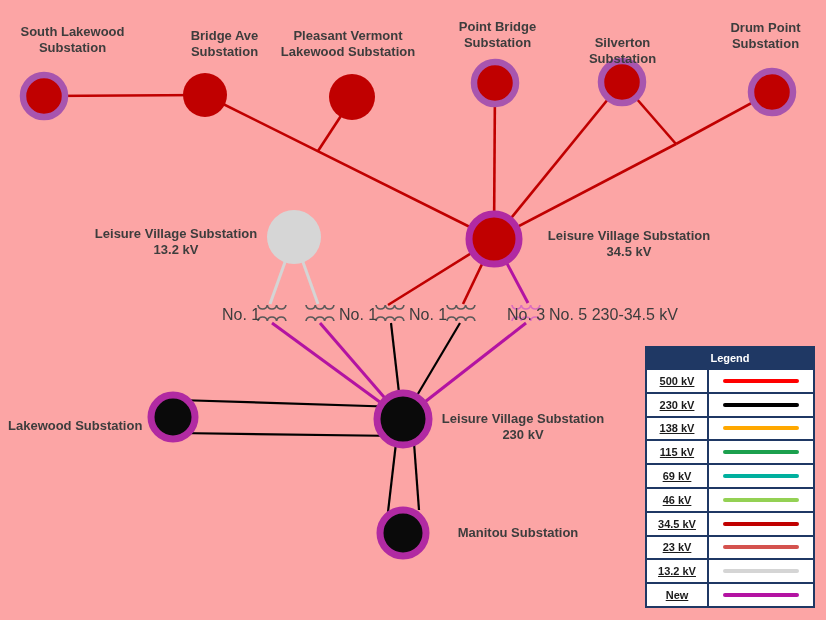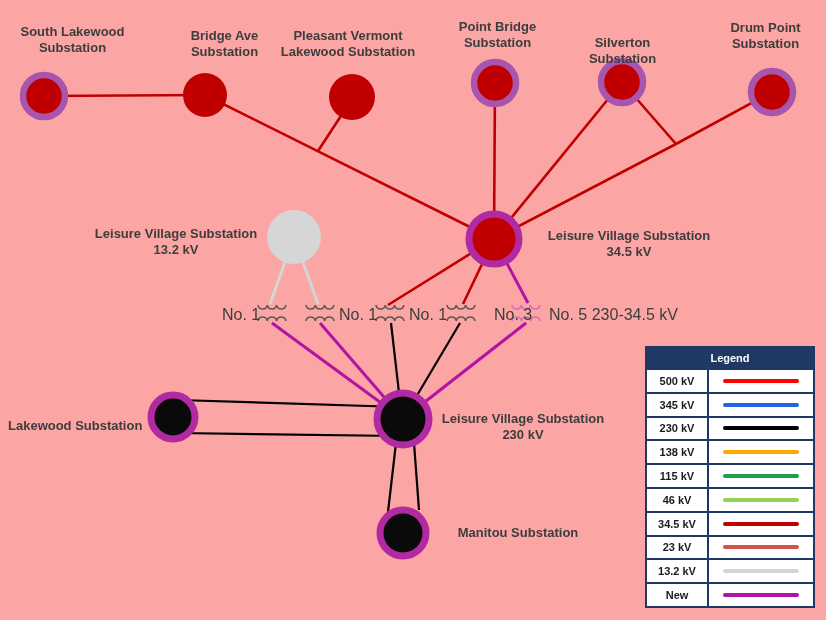--- a/index.html
+++ b/index.html
@@ -36,21 +36,21 @@
     position:absolute;left:645px;top:346px;width:170px;
     border:2px solid var(--legend_border);background:#ffffff;box-sizing:border-box;
   }
   #legend-header{
     background:var(--legend_header_bg);color:#ffffff;font-size:11px;font-weight:700;
     text-align:center;line-height:20px;height:20px;
   }
   .lrow{display:flex;height:21.8px;border-top:2px solid var(--legend_border);}
   .lcell-label{
     width:62px;border-right:2px solid var(--legend_border);box-sizing:border-box;
-    font-size:11px;font-weight:600;color:#1a1a1a;display:flex;align-items:center;justify-content:center;
+    font-size:11px;font-weight:600;color:#1a1a1a;display:flex;align-items:center;justify-content:center;text-decoration:underline;
   }
   .lcell-line{flex:1;display:flex;align-items:center;justify-content:center;}
   .lline{width:76px;height:4px;border-radius:2px;}
 </style>
 </head>
 <body>
 
 <div id="canvas">
 
   <svg id="diagram" width="826" height="620" viewBox="0 0 826 620">
@@ -151,54 +151,54 @@
       <div>Leisure Village Substation</div>
       <div>230 kV</div>
     </div>
   <div class="nlabel" style="left:448px;top:525px;width:140px;text-align:center;">
       <div>Manitou Substation</div>
     </div>
 
   <div class="tlabel" style="left:222px;top:308px;width:32px;text-align:right;">No. 1</div>
   <div class="tlabel" style="left:339px;top:308px;">No. 1</div>
   <div class="tlabel" style="left:409px;top:308px;">No. 1</div>
-  <div class="tlabel" style="left:494px;top:308px;">No. 3</div>
+  <div class="tlabel" style="left:507px;top:308px;">No. 3</div>
   <div class="tlabel" style="left:549px;top:308px;">No. 5 230-34.5 kV</div>
 
   <div id="legend">
     <div id="legend-header">Legend</div>
     <div id="legend-rows">
         <div class="lrow">
           <div class="lcell-label">500 kV</div>
           <div class="lcell-line">
             <div class="lline" style="background: rgb(255, 0, 0);"></div>
           </div>
         </div>
         <div class="lrow">
-          <div class="lcell-label">345 kV</div>
-          <div class="lcell-line">
-            <div class="lline" style="background: rgb(35, 99, 230);"></div>
-          </div>
-        </div>
-        <div class="lrow">
           <div class="lcell-label">230 kV</div>
           <div class="lcell-line">
             <div class="lline" style="background: rgb(0, 0, 0);"></div>
           </div>
         </div>
         <div class="lrow">
           <div class="lcell-label">138 kV</div>
           <div class="lcell-line">
             <div class="lline" style="background: rgb(255, 168, 0);"></div>
           </div>
         </div>
         <div class="lrow">
           <div class="lcell-label">115 kV</div>
           <div class="lcell-line">
             <div class="lline" style="background: rgb(28, 160, 78);"></div>
+          </div>
+        </div>
+        <div class="lrow">
+          <div class="lcell-label">69 kV</div>
+          <div class="lcell-line">
+            <div class="lline" style="background: rgb(0, 176, 158);"></div>
           </div>
         </div>
         <div class="lrow">
           <div class="lcell-label">46 kV</div>
           <div class="lcell-line">
             <div class="lline" style="background: rgb(148, 209, 84);"></div>
           </div>
         </div>
         <div class="lrow">
           <div class="lcell-label">34.5 kV</div>

